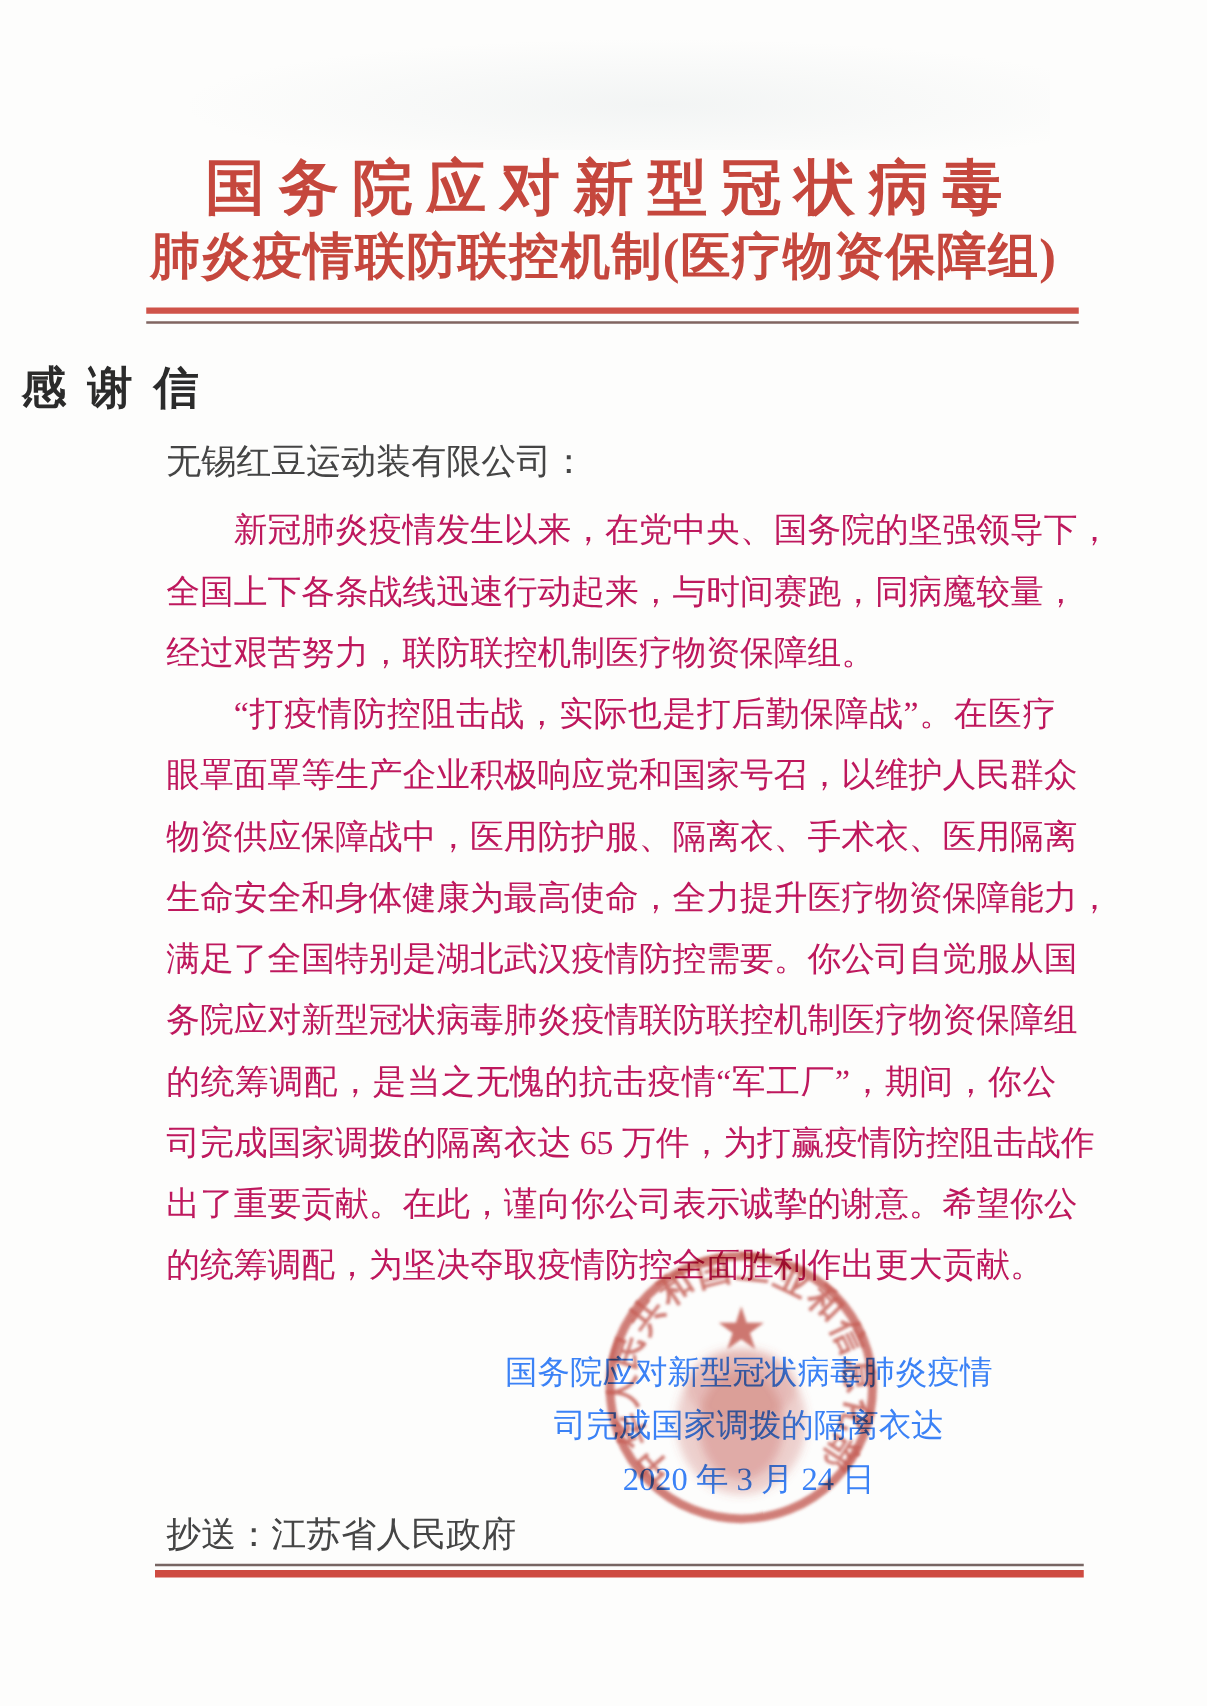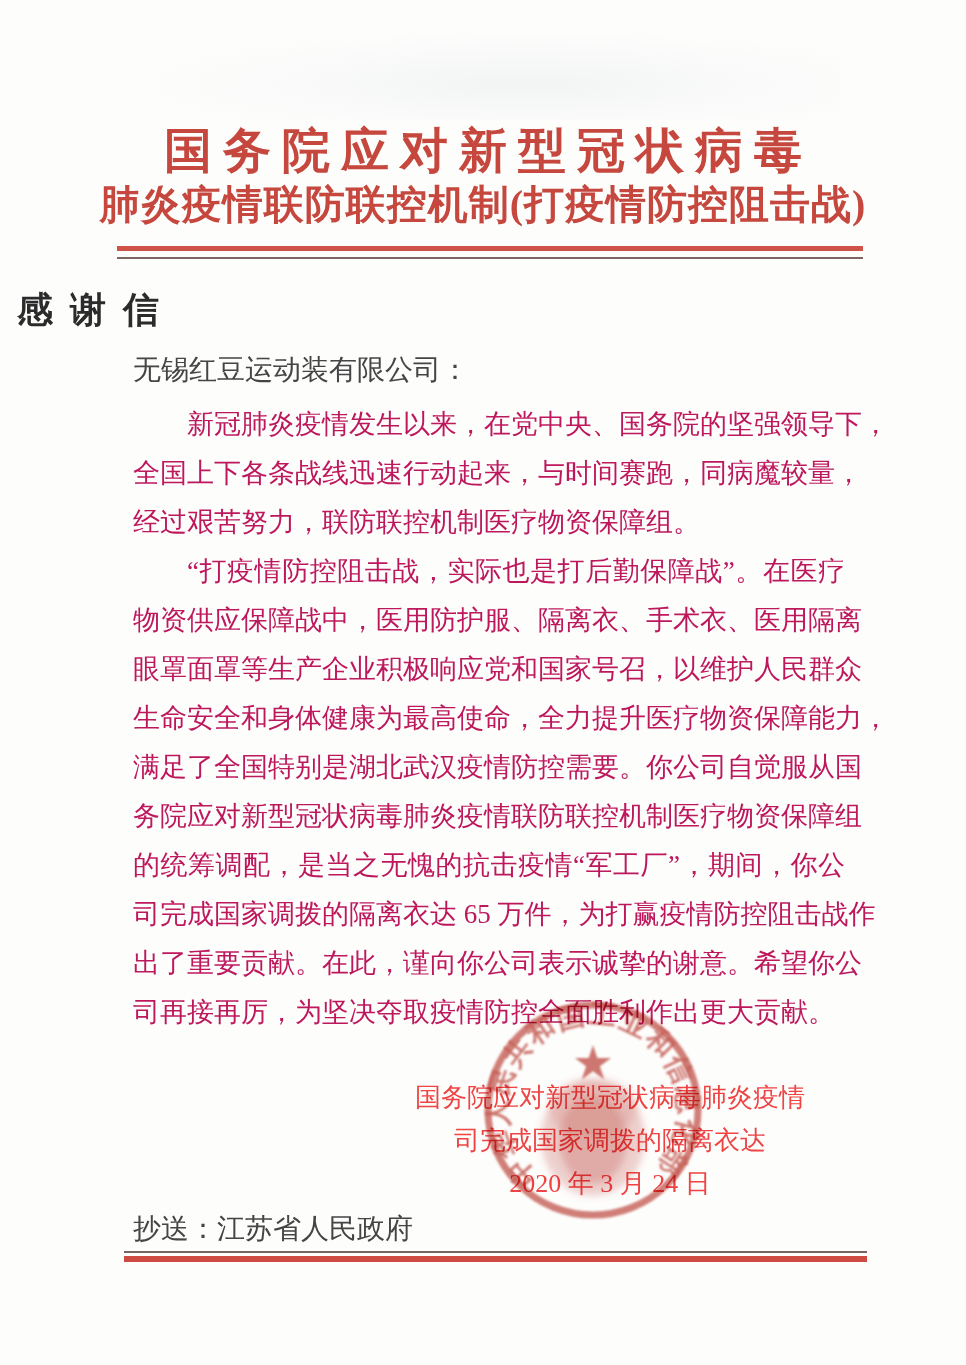--- a/index.html
+++ b/index.html
@@ -35,21 +35,21 @@
   .salutation{position:absolute;top:352px;left:133px;font-size:28px;color:#454545;line-height:36px;}
   
   .body-block{position:absolute;top:400px;left:133px;width:712px;font-size:27px;color:#be185d;}
   .body-line{
     height:49px;line-height:49px;white-space:nowrap;
     text-align:justify;text-align-last:justify;
   }
   .body-line.first{text-indent:2em;}
   .body-line.last{text-align-last:left;white-space:normal;}
   
-  .closing{position:absolute;top:1076px;left:414px;width:392px;text-align:center;color:#ef4444;}
+  .closing{position:absolute;top:1076px;left:403px;width:392px;text-align:center;color:#3b82f6;}
   .closing .c-line{font-size:26px;line-height:43px;}
   
   .cc-line{position:absolute;top:1212px;left:133px;font-size:28px;color:#454545;line-height:34px;}
   
   .rule-bottom{position:absolute;left:124px;top:1251px;width:743px;}
   .rule-bottom .thin{height:2px;background:#5f4a46;opacity:.85;}
   .rule-bottom .thick{height:6px;background:#ce4b41;margin-top:3px;}
   
   .seal{
     position:absolute;left:481px;top:998px;width:224px;height:224px;
@@ -58,49 +58,49 @@
 </style>
 </head>
 <body>
 
 <div class="page">
 
   <div class="scan-ghost"></div>
 
   <div class="letterhead">
     <div class="lh1">国务院应对新型冠状病毒</div>
-    <div class="lh2">肺炎疫情联防联控机制(打疫情防控阻击战)</div>
+    <div class="lh2">肺炎疫情联防联控机制(医疗物资保障组)</div>
   </div>
 
   <div class="rule-top">
     <div class="thick"></div>
     <div class="thin"></div>
   </div>
 
   <div class="doc-title">感谢信</div>
 
   <div class="salutation">无锡红豆运动装有限公司：</div>
 
   <div class="body-block">
     <div>
         <div class="body-line first">新冠肺炎疫情发生以来，在党中央、国务院的坚强领导下，</div>
         <div class="body-line">全国上下各条战线迅速行动起来，与时间赛跑，同病魔较量，</div>
         <div class="body-line last">经过艰苦努力，联防联控机制医疗物资保障组。</div>
       </div>
     <div>
         <div class="body-line first">“打疫情防控阻击战，实际也是打后勤保障战”。在医疗</div>
+        <div class="body-line">眼罩面罩等生产企业积极响应党和国家号召，以维护人民群众</div>
         <div class="body-line">物资供应保障战中，医用防护服、隔离衣、手术衣、医用隔离</div>
-        <div class="body-line">眼罩面罩等生产企业积极响应党和国家号召，以维护人民群众</div>
         <div class="body-line">生命安全和身体健康为最高使命，全力提升医疗物资保障能力，</div>
         <div class="body-line">满足了全国特别是湖北武汉疫情防控需要。你公司自觉服从国</div>
         <div class="body-line">务院应对新型冠状病毒肺炎疫情联防联控机制医疗物资保障组</div>
         <div class="body-line">的统筹调配，是当之无愧的抗击疫情“军工厂”，期间，你公</div>
         <div class="body-line">司完成国家调拨的隔离衣达 65 万件，为打赢疫情防控阻击战作</div>
         <div class="body-line">出了重要贡献。在此，谨向你公司表示诚挚的谢意。希望你公</div>
-        <div class="body-line last">司再接再厉，为坚决夺取疫情防控全面胜利作出更大贡献。</div>
+        <div class="body-line last">的统筹调配，为坚决夺取疫情防控全面胜利作出更大贡献。</div>
       </div>
   </div>
 
   <div class="closing">
     <div class="c-line">国务院应对新型冠状病毒肺炎疫情</div>
     <div class="c-line">司完成国家调拨的隔离衣达</div>
     <div class="c-line">2020 年 3 月 24 日</div>
   </div>
 
   <div class="cc-line">抄送：江苏省人民政府</div>

